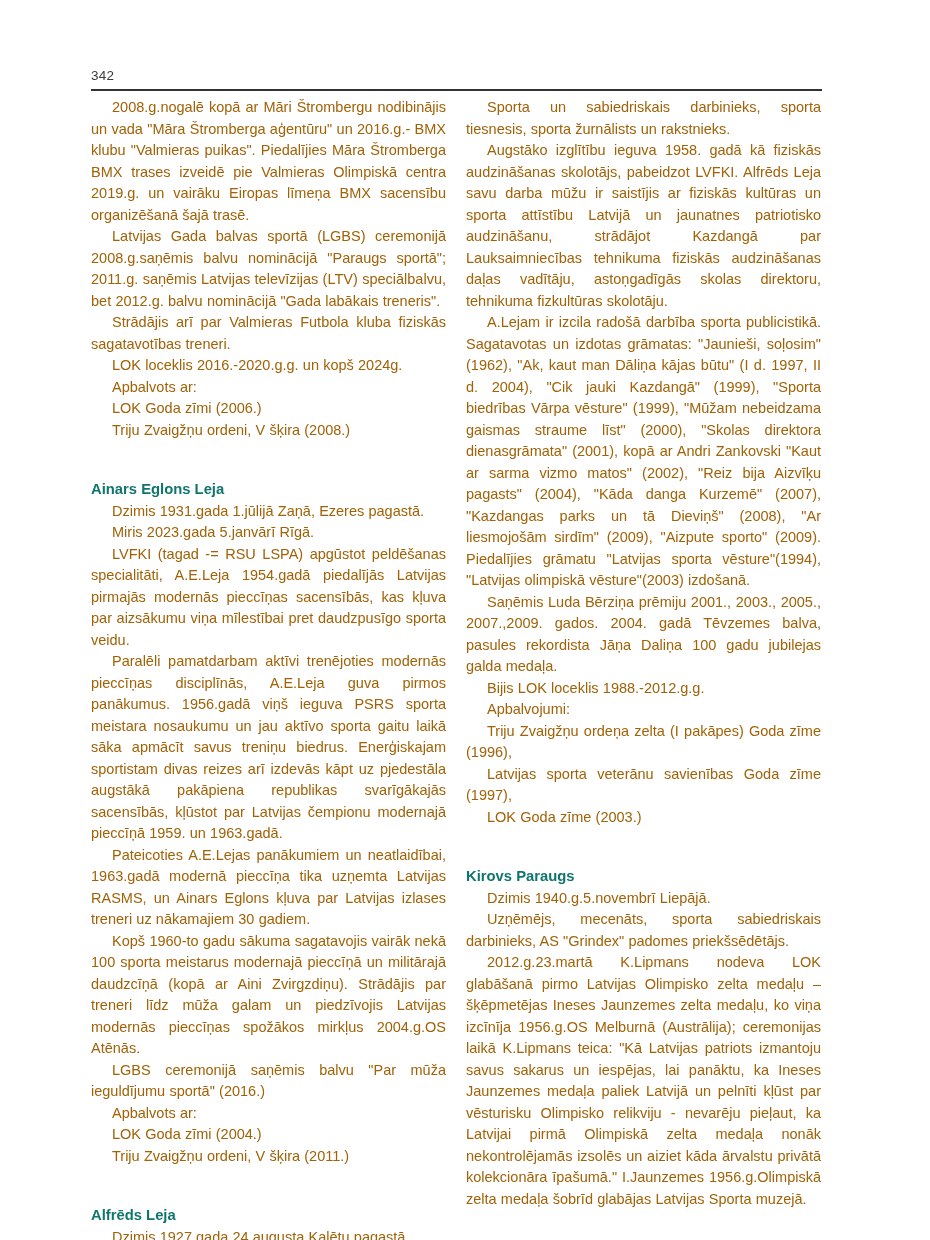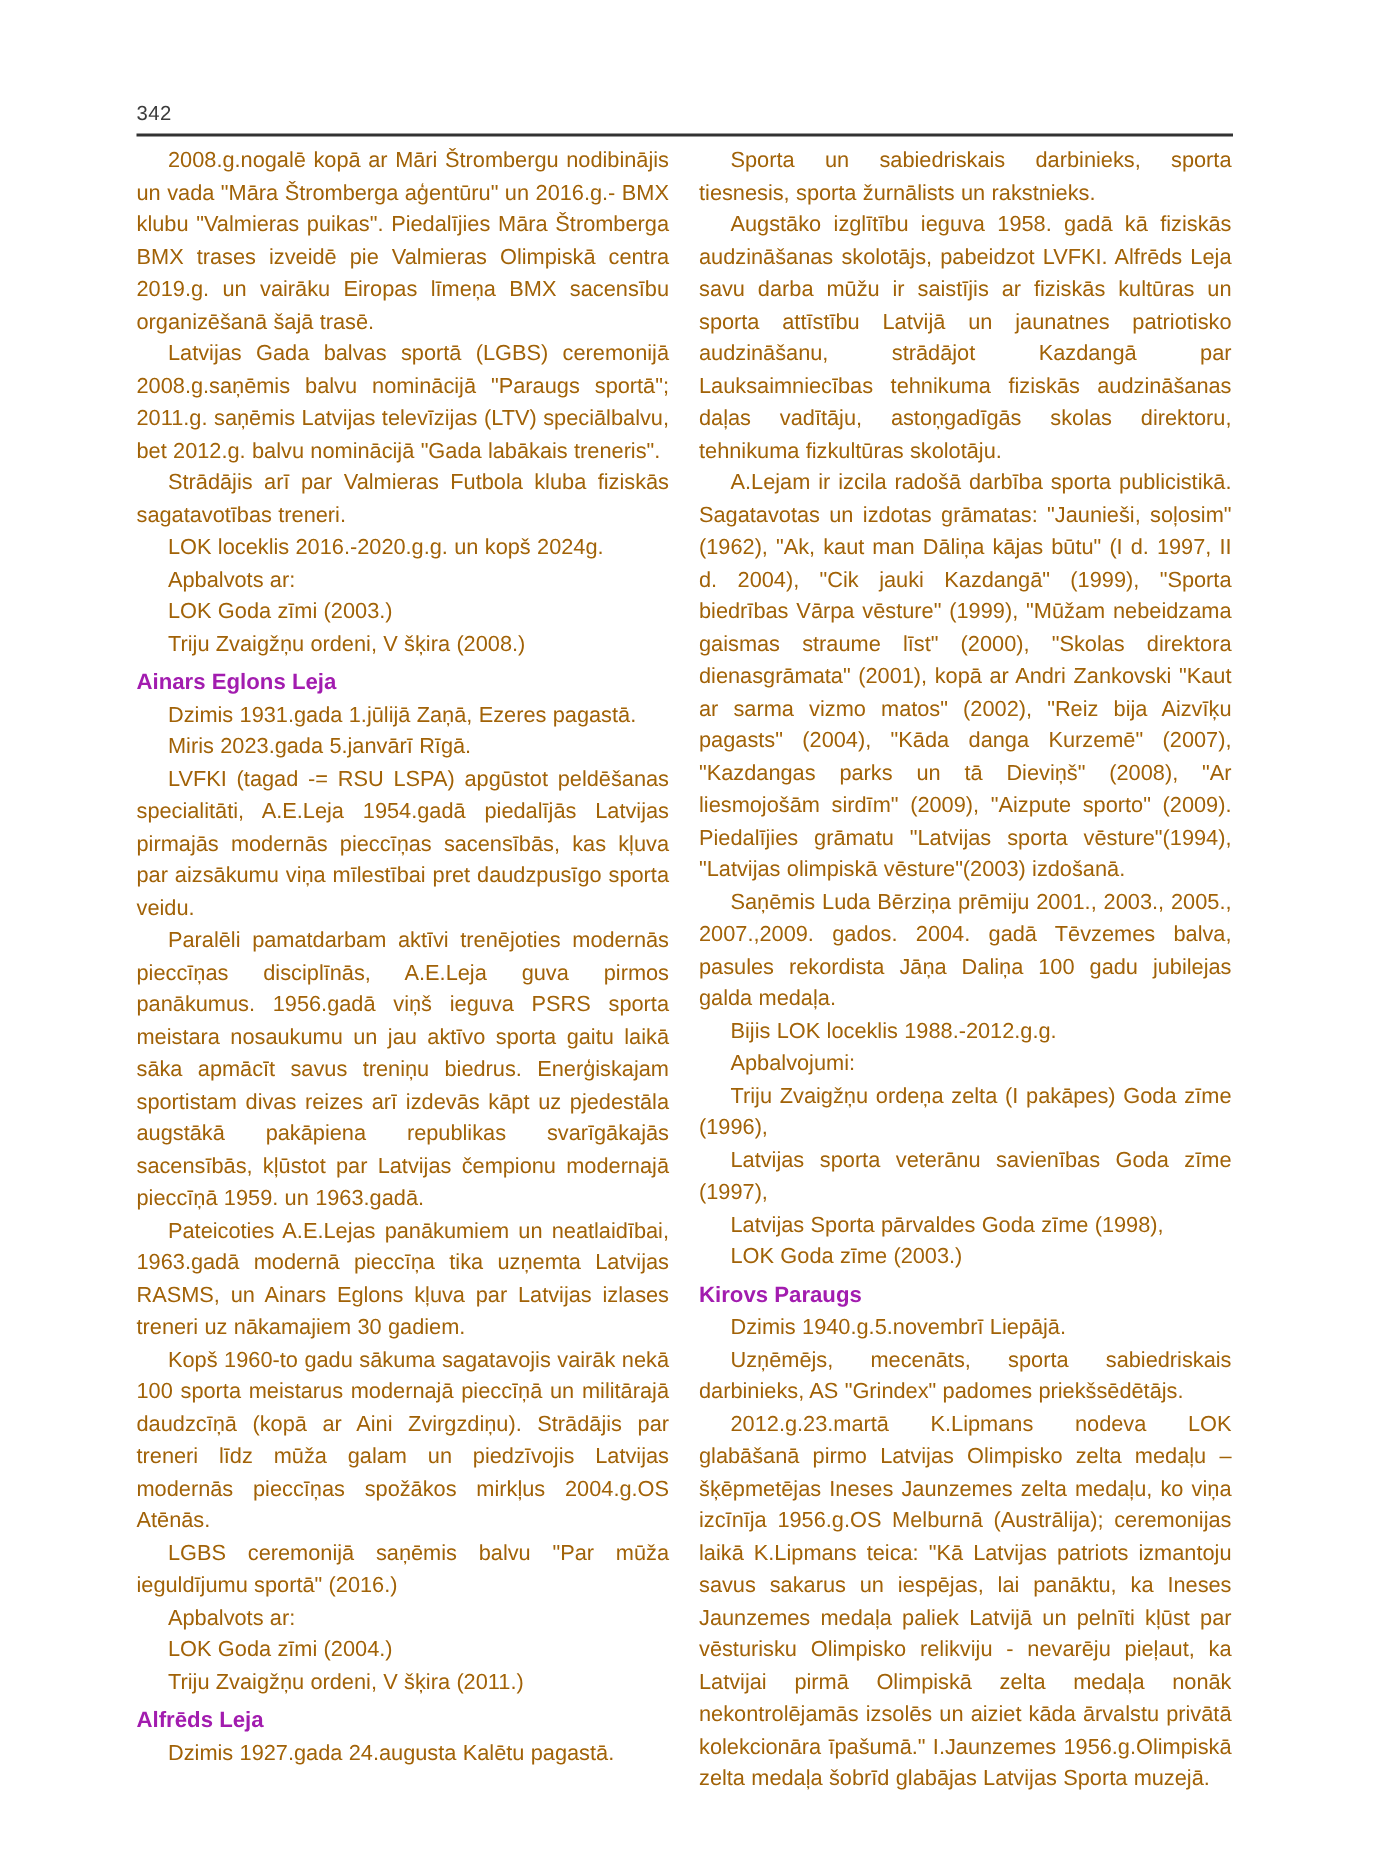--- a/index.html
+++ b/index.html
@@ -38,41 +38,41 @@
   .para {
     margin: 0;
     font-size: 14.5px;
     line-height: 21.5px;
     color: #a16207;
     text-align: justify;
     text-indent: 21px;
     word-spacing: 0.2px;
   }
   .heading {
-    margin: 4px 0 0 0;
+    margin: 38px 0 0 0;
     font-size: 14.8px;
     line-height: 21.5px;
     font-weight: bold;
-    color: #a21caf;
+    color: #0f766e;
   }
 </style>
 </head>
 <body>
 
 <div class="page">
   <div class="folio">342</div>
   <div class="rule"></div>
   <div class="cols">
     <div class="col" id="col-left">
         <p class="para">2008.g.nogalē kopā ar Māri Štrombergu nodibinājis un vada "Māra Štromberga aģentūru" un 2016.g.- BMX klubu "Valmieras puikas". Piedalījies Māra Štromberga BMX trases izveidē pie Valmieras Olimpiskā centra 2019.g. un vairāku Eiropas līmeņa BMX sacensību organizēšanā šajā trasē.</p>
         <p class="para">Latvijas Gada balvas sportā (LGBS) ceremonijā 2008.g.saņēmis balvu nominācijā "Paraugs sportā"; 2011.g. saņēmis Latvijas televīzijas (LTV) speciālbalvu, bet 2012.g. balvu nominācijā "Gada labākais treneris".</p>
         <p class="para">Strādājis arī par Valmieras Futbola kluba fiziskās sagatavotības treneri.</p>
         <p class="para">LOK loceklis 2016.-2020.g.g. un kopš 2024g.</p>
         <p class="para">Apbalvots ar:</p>
-        <p class="para">LOK Goda zīmi (2003.)</p>
+        <p class="para">LOK Goda zīmi (2006.)</p>
         <p class="para">Triju Zvaigžņu ordeni, V šķira (2008.)</p>
         <div class="heading">Ainars Eglons Leja</div>
         <p class="para">Dzimis 1931.gada 1.jūlijā Zaņā, Ezeres pagastā.</p>
         <p class="para">Miris 2023.gada 5.janvārī Rīgā.</p>
         <p class="para">LVFKI (tagad -= RSU LSPA) apgūstot peldēšanas specialitāti, A.E.Leja 1954.gadā piedalījās Latvijas pirmajās modernās pieccīņas sacensībās, kas kļuva par aizsākumu viņa mīlestībai pret daudzpusīgo sporta veidu.</p>
         <p class="para">Paralēli pamatdarbam aktīvi trenējoties modernās pieccīņas disciplīnās, A.E.Leja guva pirmos panākumus. 1956.gadā viņš ieguva PSRS sporta meistara nosaukumu un jau aktīvo sporta gaitu laikā sāka apmācīt savus treniņu biedrus. Enerģiskajam sportistam divas reizes arī izdevās kāpt uz pjedestāla augstākā pakāpiena republikas svarīgākajās sacensībās, kļūstot par Latvijas čempionu modernajā pieccīņā 1959. un 1963.gadā.</p>
         <p class="para">Pateicoties A.E.Lejas panākumiem un neatlaidībai, 1963.gadā modernā pieccīņa tika uzņemta Latvijas RASMS, un Ainars Eglons kļuva par Latvijas izlases treneri uz nākamajiem 30 gadiem.</p>
         <p class="para">Kopš 1960-to gadu sākuma sagatavojis vairāk nekā 100 sporta meistarus modernajā pieccīņā un militārajā daudzcīņā (kopā ar Aini Zvirgzdiņu). Strādājis par treneri līdz mūža galam un piedzīvojis Latvijas modernās pieccīņas spožākos mirkļus 2004.g.OS Atēnās.</p>
         <p class="para">LGBS ceremonijā saņēmis balvu "Par mūža ieguldījumu sportā" (2016.)</p>
         <p class="para">Apbalvots ar:</p>
@@ -83,21 +83,20 @@
       </div>
     <div class="col" id="col-right">
         <p class="para">Sporta un sabiedriskais darbinieks, sporta tiesnesis, sporta žurnālists un rakstnieks.</p>
         <p class="para">Augstāko izglītību ieguva 1958. gadā kā fiziskās audzināšanas skolotājs, pabeidzot LVFKI. Alfrēds Leja savu darba mūžu ir saistījis ar fiziskās kultūras un sporta attīstību Latvijā un jaunatnes patriotisko audzināšanu, strādājot Kazdangā par Lauksaimniecības tehnikuma fiziskās audzināšanas daļas vadītāju, astoņgadīgās skolas direktoru, tehnikuma fizkultūras skolotāju.</p>
         <p class="para">A.Lejam ir izcila radošā darbība sporta publicistikā. Sagatavotas un izdotas grāmatas: "Jaunieši, soļosim" (1962), "Ak, kaut man Dāliņa kājas būtu" (I d. 1997, II d. 2004), "Cik jauki Kazdangā" (1999), "Sporta biedrības Vārpa vēsture" (1999), "Mūžam nebeidzama gaismas straume līst" (2000), "Skolas direktora dienasgrāmata" (2001), kopā ar Andri Zankovski "Kaut ar sarma vizmo matos" (2002), "Reiz bija Aizvīķu pagasts" (2004), "Kāda danga Kurzemē" (2007), "Kazdangas parks un tā Dieviņš" (2008), "Ar liesmojošām sirdīm" (2009), "Aizpute sporto" (2009). Piedalījies grāmatu "Latvijas sporta vēsture"(1994), "Latvijas olimpiskā vēsture"(2003) izdošanā.</p>
         <p class="para">Saņēmis Luda Bērziņa prēmiju 2001., 2003., 2005., 2007.,2009. gados. 2004. gadā Tēvzemes balva, pasules rekordista Jāņa Daliņa 100 gadu jubilejas galda medaļa.</p>
         <p class="para">Bijis LOK loceklis 1988.-2012.g.g.</p>
         <p class="para">Apbalvojumi:</p>
         <p class="para">Triju Zvaigžņu ordeņa zelta (I pakāpes) Goda zīme (1996),</p>
         <p class="para">Latvijas sporta veterānu savienības Goda zīme (1997),</p>
-        <p class="para">Latvijas Sporta pārvaldes Goda zīme (1998),</p>
         <p class="para">LOK Goda zīme (2003.)</p>
         <div class="heading">Kirovs Paraugs</div>
         <p class="para">Dzimis 1940.g.5.novembrī Liepājā.</p>
         <p class="para">Uzņēmējs, mecenāts, sporta sabiedriskais darbinieks, AS "Grindex" padomes priekšsēdētājs.</p>
         <p class="para">2012.g.23.martā K.Lipmans nodeva LOK glabāšanā pirmo Latvijas Olimpisko zelta medaļu – šķēpmetējas Ineses Jaunzemes zelta medaļu, ko viņa izcīnīja 1956.g.OS Melburnā (Austrālija); ceremonijas laikā K.Lipmans teica: "Kā Latvijas patriots izmantoju savus sakarus un iespējas, lai panāktu, ka Ineses Jaunzemes medaļa paliek Latvijā un pelnīti kļūst par vēsturisku Olimpisko relikviju - nevarēju pieļaut, ka Latvijai pirmā Olimpiskā zelta medaļa nonāk nekontrolējamās izsolēs un aiziet kāda ārvalstu privātā kolekcionāra īpašumā." I.Jaunzemes 1956.g.Olimpiskā zelta medaļa šobrīd glabājas Latvijas Sporta muzejā.</p>
       </div>
   </div>
 </div>
 
 </body></html>

